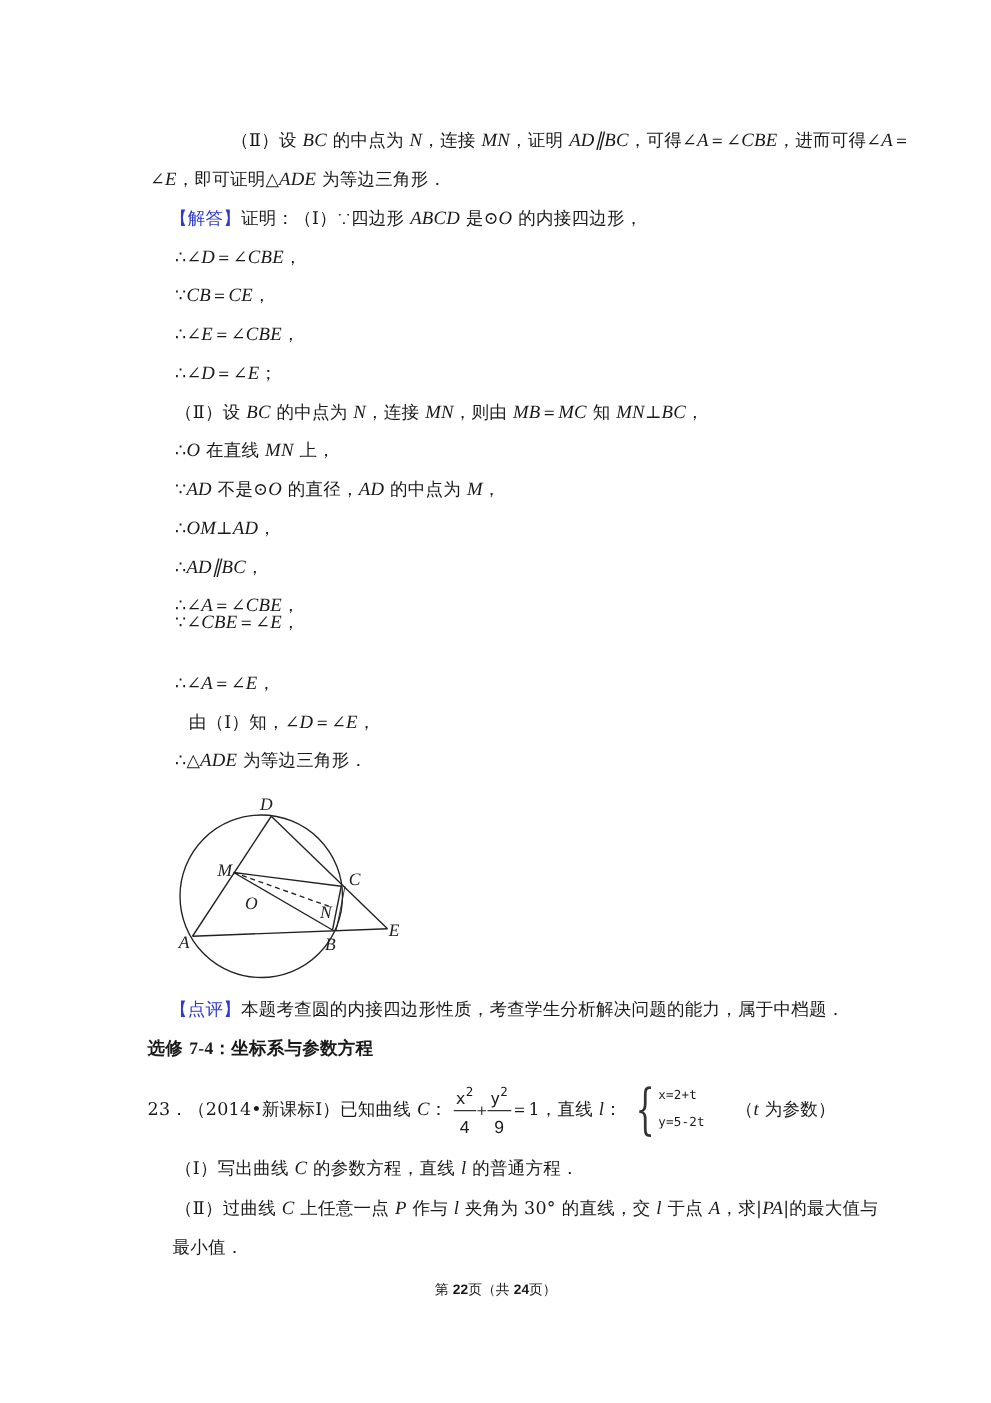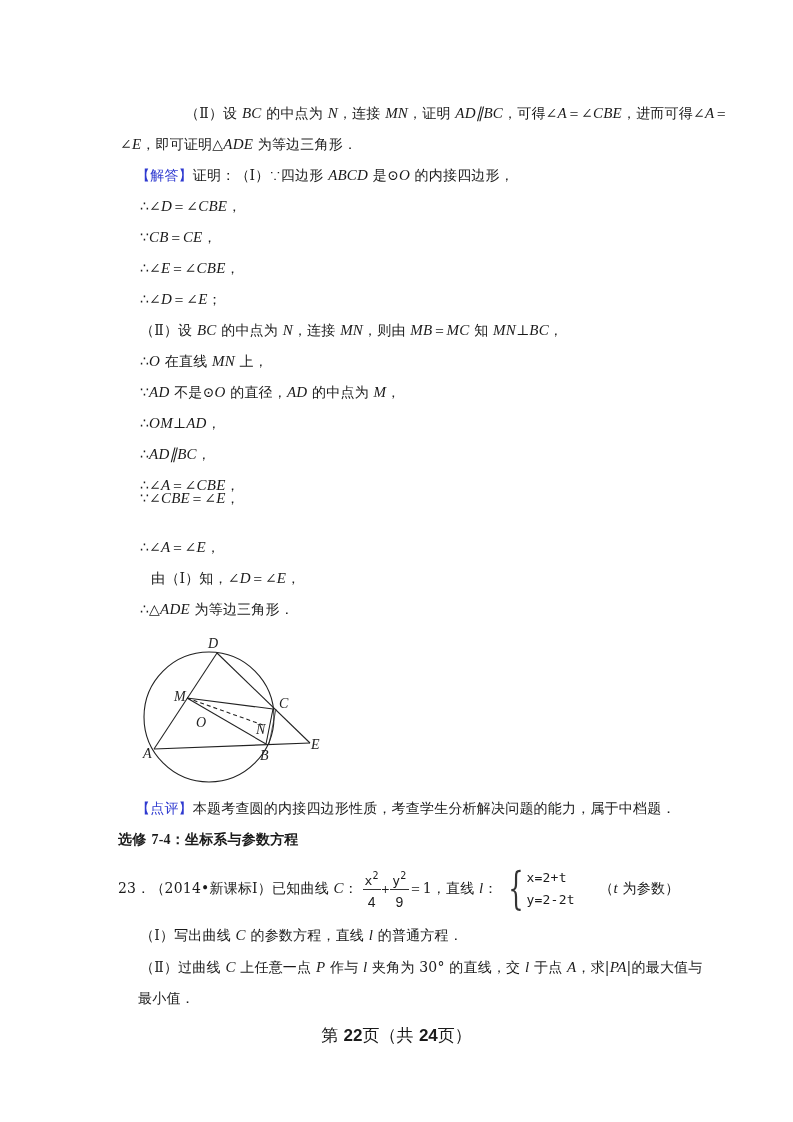--- a/index.html
+++ b/index.html
@@ -13,35 +13,35 @@
     font-size: 14px;
     line-height: 20px;
     white-space: nowrap;
     letter-spacing: 0.2px;
   }
   .i { font-family: "Liberation Serif", serif; font-style: italic; font-size: 15px; }
   .blue { color: #2f3ad0; }
   .bold { font-weight: bold; }
   .footer {
     position: absolute; left: 0; width: 793px; top: 1024px;
-    text-align: center; font-size: 17px;
+    text-align: center; font-size: 11px;
   }
   .footer b { font-family: "Liberation Sans", sans-serif; }
   .frac {
     display: inline-block; vertical-align: middle; text-align: center;
     font-family: "DejaVu Sans Mono", monospace; font-size: 13px; line-height: 16px;
   }
   .frac .num { display: block; border-bottom: 1px solid #333; padding: 0 2px; }
   .frac .num sup { font-size: 10px; vertical-align: 6px; }
   .frac .den { display: block; font-family: "Liberation Sans", sans-serif; font-size: 14px; padding-top: 4px; }
   .brace-sys {
     display: inline-flex; align-items: center; vertical-align: middle;
   }
   .brace { font-size: 44px; line-height: 44px; font-family: "DejaVu Serif", serif; font-weight: 200; transform: scaleX(0.55); margin-right: -4px; color: #333; }
-  .sys-lines { display: inline-block; font-family: "DejaVu Sans Mono", monospace; font-size: 13px; line-height: 22px; }
+  .sys-lines { display: inline-block; font-family: "DejaVu Sans Mono", monospace; font-size: 10px; line-height: 22px; }
   .sys-lines span { display: block; }
   svg.diagram { position: absolute; left: 130px; top: 630px; }
 </style>
 </head>
 <body>
 
 <div class="line" style="left:140px; top:103px;margin-left:45px;"><span>（Ⅱ）设 </span><span class="i">BC</span><span> 的中点为 </span><span class="i">N</span><span>，连接 </span><span class="i">MN</span><span>，证明 </span><span class="i">AD∥BC</span><span>，可得∠</span><span class="i">A</span><span>＝∠</span><span class="i">CBE</span><span>，进而可得∠</span><span class="i">A</span><span>＝</span></div>
 <div class="line" style="left:120px; top:134px;"><span>∠</span><span class="i">E</span><span>，即可证明△</span><span class="i">ADE</span><span> 为等边三角形．</span></div>
 
 <div class="line" style="left:136px; top:165px;">
@@ -107,21 +107,21 @@
     <span class="num"><span>x</span><sup>2</sup></span>
     <span class="den">4</span>
   </span><span style="font-size:11px;">+</span><span class="frac">
     <span class="num"><span>y</span><sup>2</sup></span>
     <span class="den">9</span>
   </span><span>＝1，直线 </span><span class="i">l</span><span>：</span>
   <span class="brace-sys">
     <span class="brace">{</span>
     <span class="sys-lines">
       <span>x=2+t</span>
-      <span>y=2-2t</span>
+      <span>y=5-2t</span>
     </span>
   </span>
   <span style="margin-left:20px;"><span>（</span><span class="i">t</span><span> 为参数）</span></span>
 </div>
 
 <div class="line" style="left:140px; top:925px;"><span>（Ⅰ）写出曲线 </span><span class="i">C</span><span> 的参数方程，直线 </span><span class="i">l</span><span> 的普通方程．</span></div>
 <div class="line" style="left:140px; top:957px;"><span>（Ⅱ）过曲线 </span><span class="i">C</span><span> 上任意一点 </span><span class="i">P</span><span> 作与 </span><span class="i">l</span><span> 夹角为 30° 的直线，交 </span><span class="i">l</span><span> 于点 </span><span class="i">A</span><span>，求|</span><span class="i">PA</span><span>|的最大值与</span></div>
 <div class="line" style="left:138px; top:988px;"><span>最小值．</span></div>
 
 <div class="footer">

